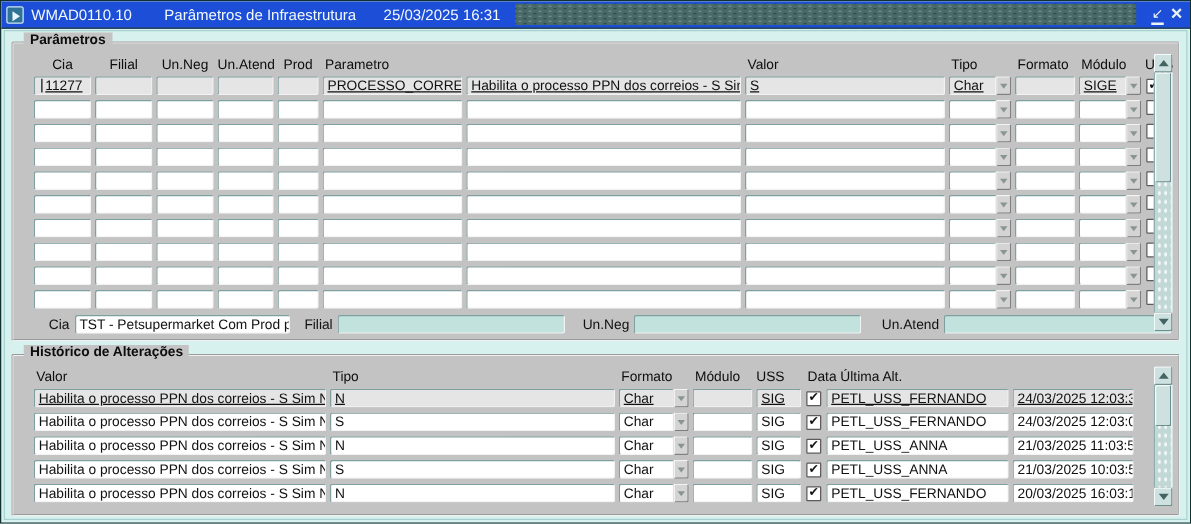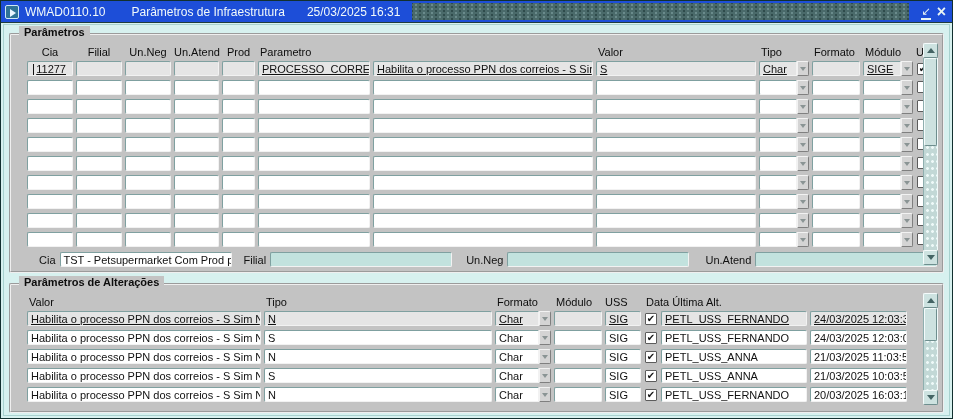--- a/index.html
+++ b/index.html
@@ -391,21 +391,21 @@
         <div class="strack">
             <div class="sthumb th-params"></div>
           </div>
         <div class="sarrow">
             <i class="tri-down"></i>
           </div>
       </div>
     </div>
 
     <div class="group group-hist">
-      <span class="group-label">Parâmetros de Alterações</span>
+      <span class="group-label">Histórico de Alterações</span>
 
       <div class="grid hgrid hdr">
         <span class="hl">Valor</span>
         <span class="hl">Tipo</span>
         <span class="hl">Formato</span>
         <span class="hl">Módulo</span>
         <span>USS</span>
         <span class="hl">Data Última Alt.</span>
       </div>
 

